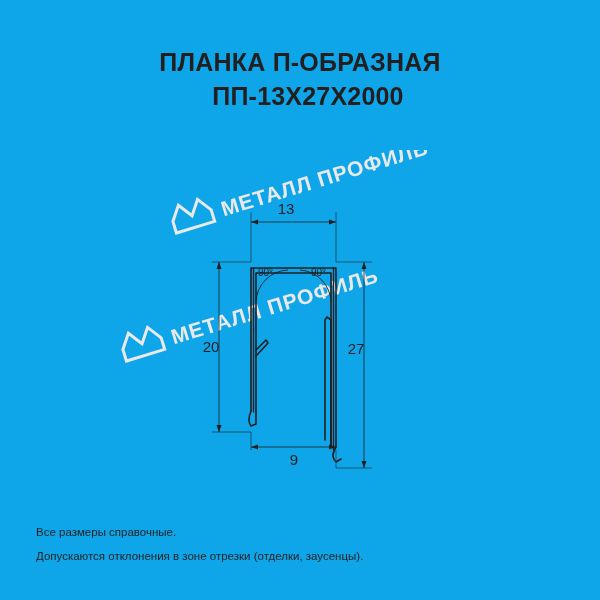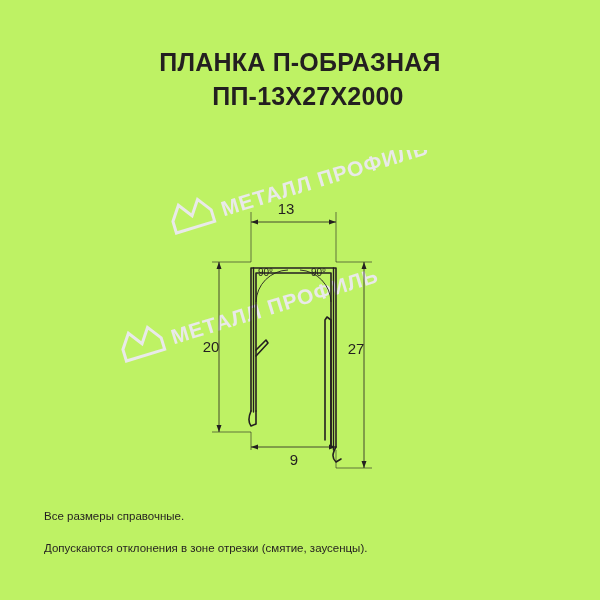--- a/index.html
+++ b/index.html
@@ -9,21 +9,21 @@
     width: 600px;
     height: 600px;
     background: #ffffff;
     font-family: "Liberation Sans", sans-serif;
   }
   #page {
     position: relative;
     width: 600px;
     height: 600px;
     overflow: hidden;
-    background: #bef264;
+    background: #0ea5e9;
   }
   .title-block {
     position: absolute;
     top: 48px;
     left: 0;
     width: 600px;
     text-align: center;
   }
   .title-main {
     font-size: 25px;
@@ -60,21 +60,21 @@
   .footnotes {
     position: absolute;
     left: 32px;
     bottom: 30px;
     width: 540px;
   }
   .footnote {
     font-size: 11.5px;
     color: #231f20;
     line-height: 1.75;
-    margin: 12px;
+    margin: 4px;
   }
   .wm-text {
     font-family: "Liberation Sans", sans-serif;
     font-weight: bold;
     font-size: 21px;
     fill: #e9e9e9;
     letter-spacing: 1px;
   }
   .dim-text {
     font-family: "Liberation Sans", sans-serif;
@@ -175,16 +175,16 @@
         <path d="M251,297 L258,294.5 L258,299.5 Z" fill="#231f20" stroke="none"></path>
         <path d="M336,297 L329,294.5 L329,299.5 Z" fill="#231f20" stroke="none"></path>
       </g>
       <text class="dim-text" x="294" y="315" text-anchor="middle">9</text>
 
     </svg>
   </div>
 
   <div class="footnotes">
     <p class="footnote">Все размеры справочные.</p>
-    <p class="footnote">Допускаются отклонения в зоне отрезки (смятие, заусенцы).</p>
+    <p class="footnote">Допускаются отклонения в зоне отрезки (отделки, заусенцы).</p>
   </div>
 
 </div>
 
 </body></html>

